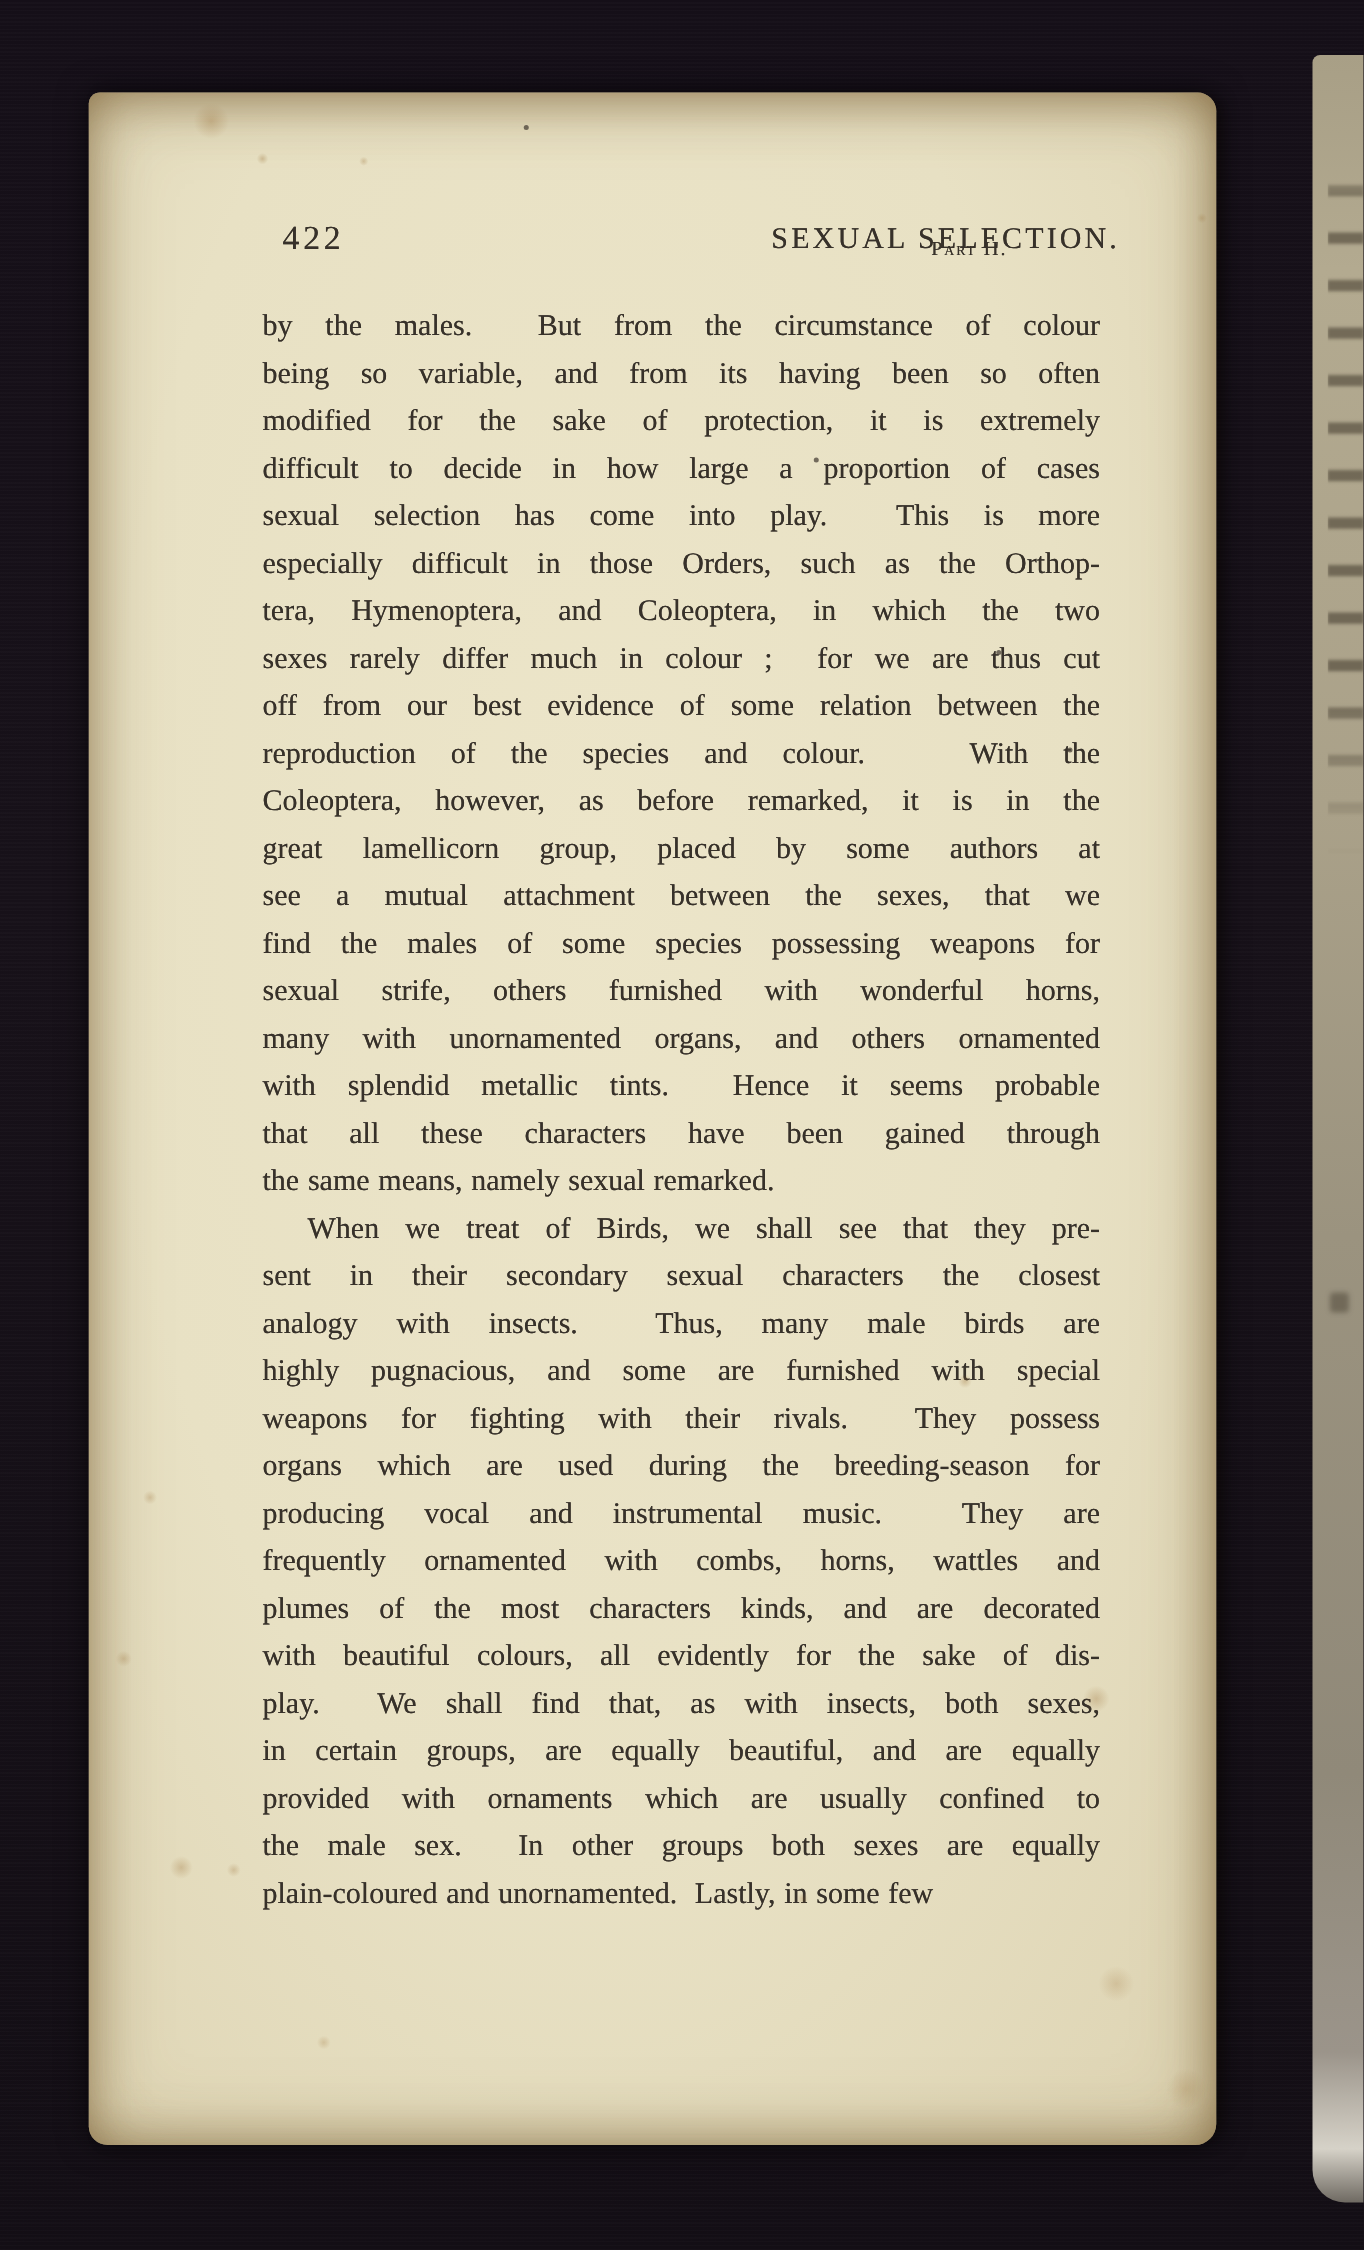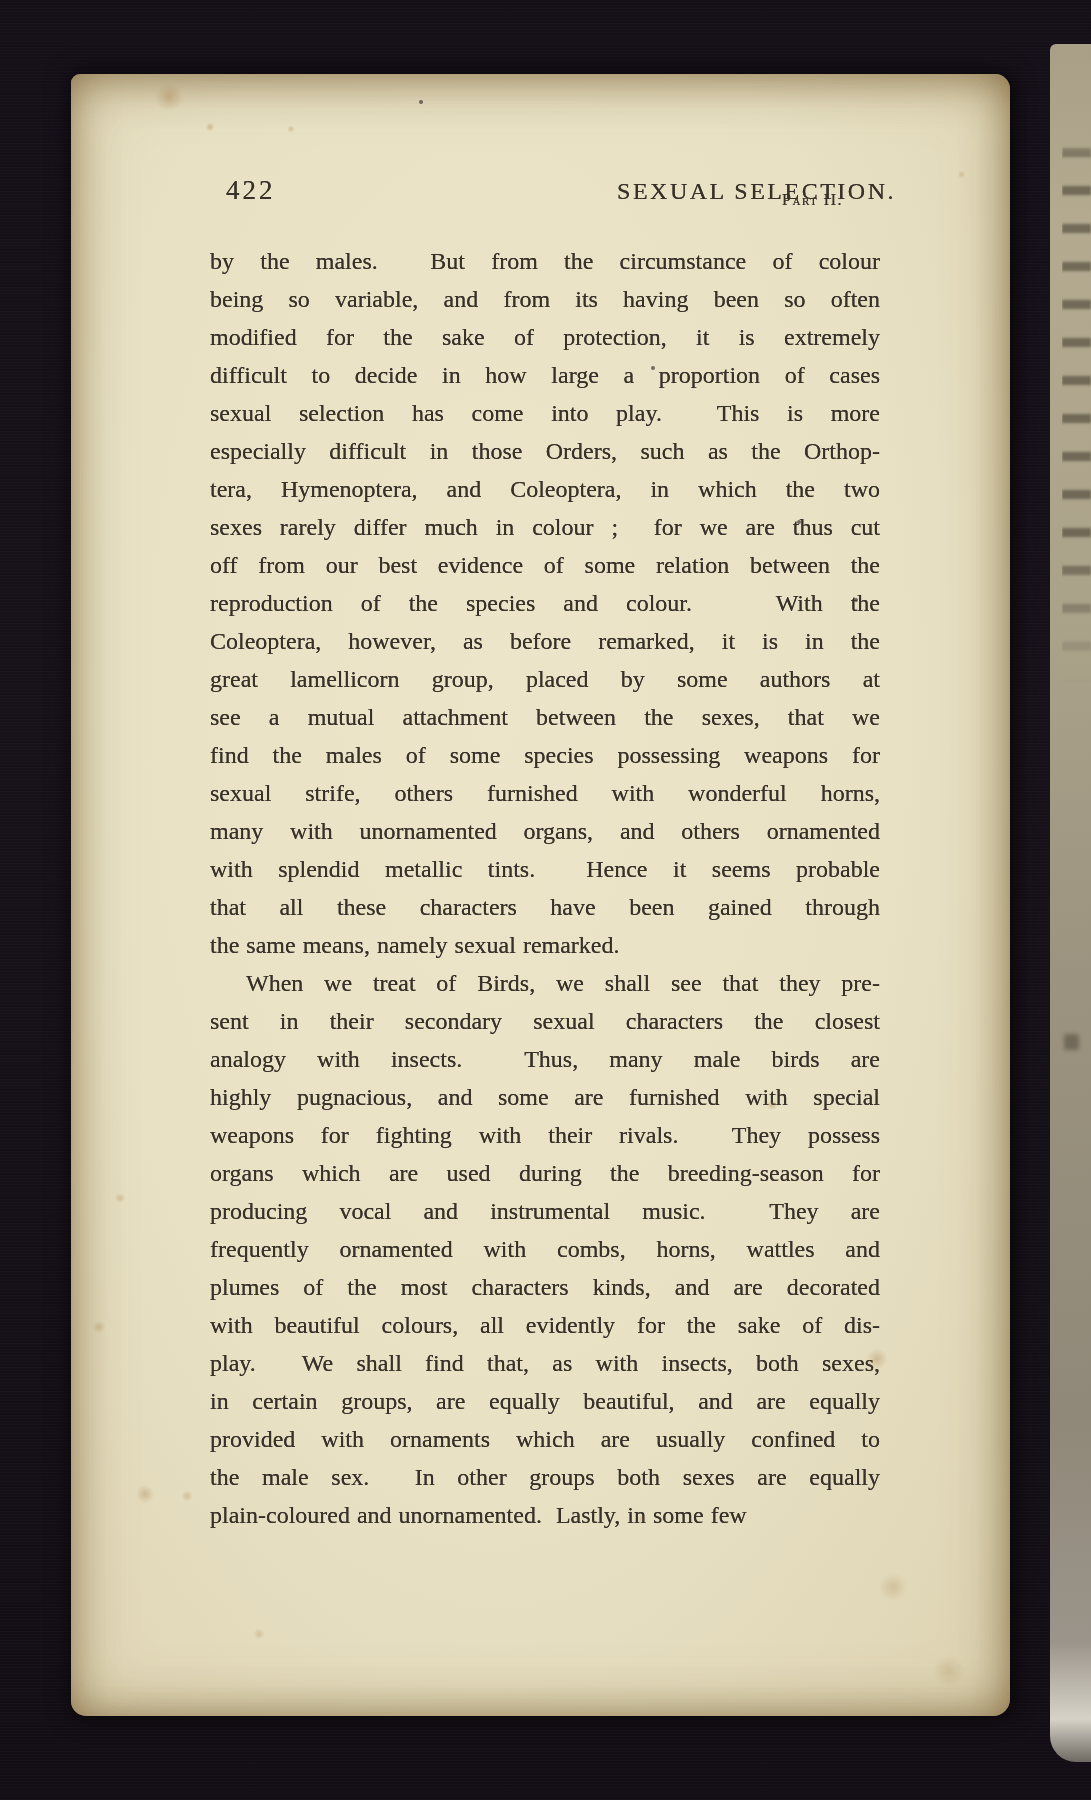--- a/index.html
+++ b/index.html
@@ -39,21 +39,20 @@
     background:radial-gradient(ellipse at 45% 38%, #ece5c9 0%, #e8e1c4 55%, #ddd3b2 100%);
     box-shadow:
       8px 0 14px -6px rgba(10,6,2,.65),
       0 0 24px rgba(0,0,0,.55),
       inset 0 0 70px rgba(122,94,47,.22),
       inset 0 20px 42px -12px rgba(110,82,40,.45),
       inset -22px 0 46px -20px rgba(110,82,40,.40),
       inset 22px 0 46px -20px rgba(120,92,50,.30),
       inset 0 -20px 42px -16px rgba(110,82,40,.35);
     color:#37312a;
-    padding-left:37px;
   }
   .page *{text-shadow:0 0 .5px rgba(55,49,42,.85);}
   .pagenum{
     position:absolute;left:155px;top:101px;
     font-size:27px;letter-spacing:3px;
   }
   .running-title{
     position:absolute;left:155px;top:104px;width:670px;
     text-align:right;font-size:24px;letter-spacing:2.5px;
   }

